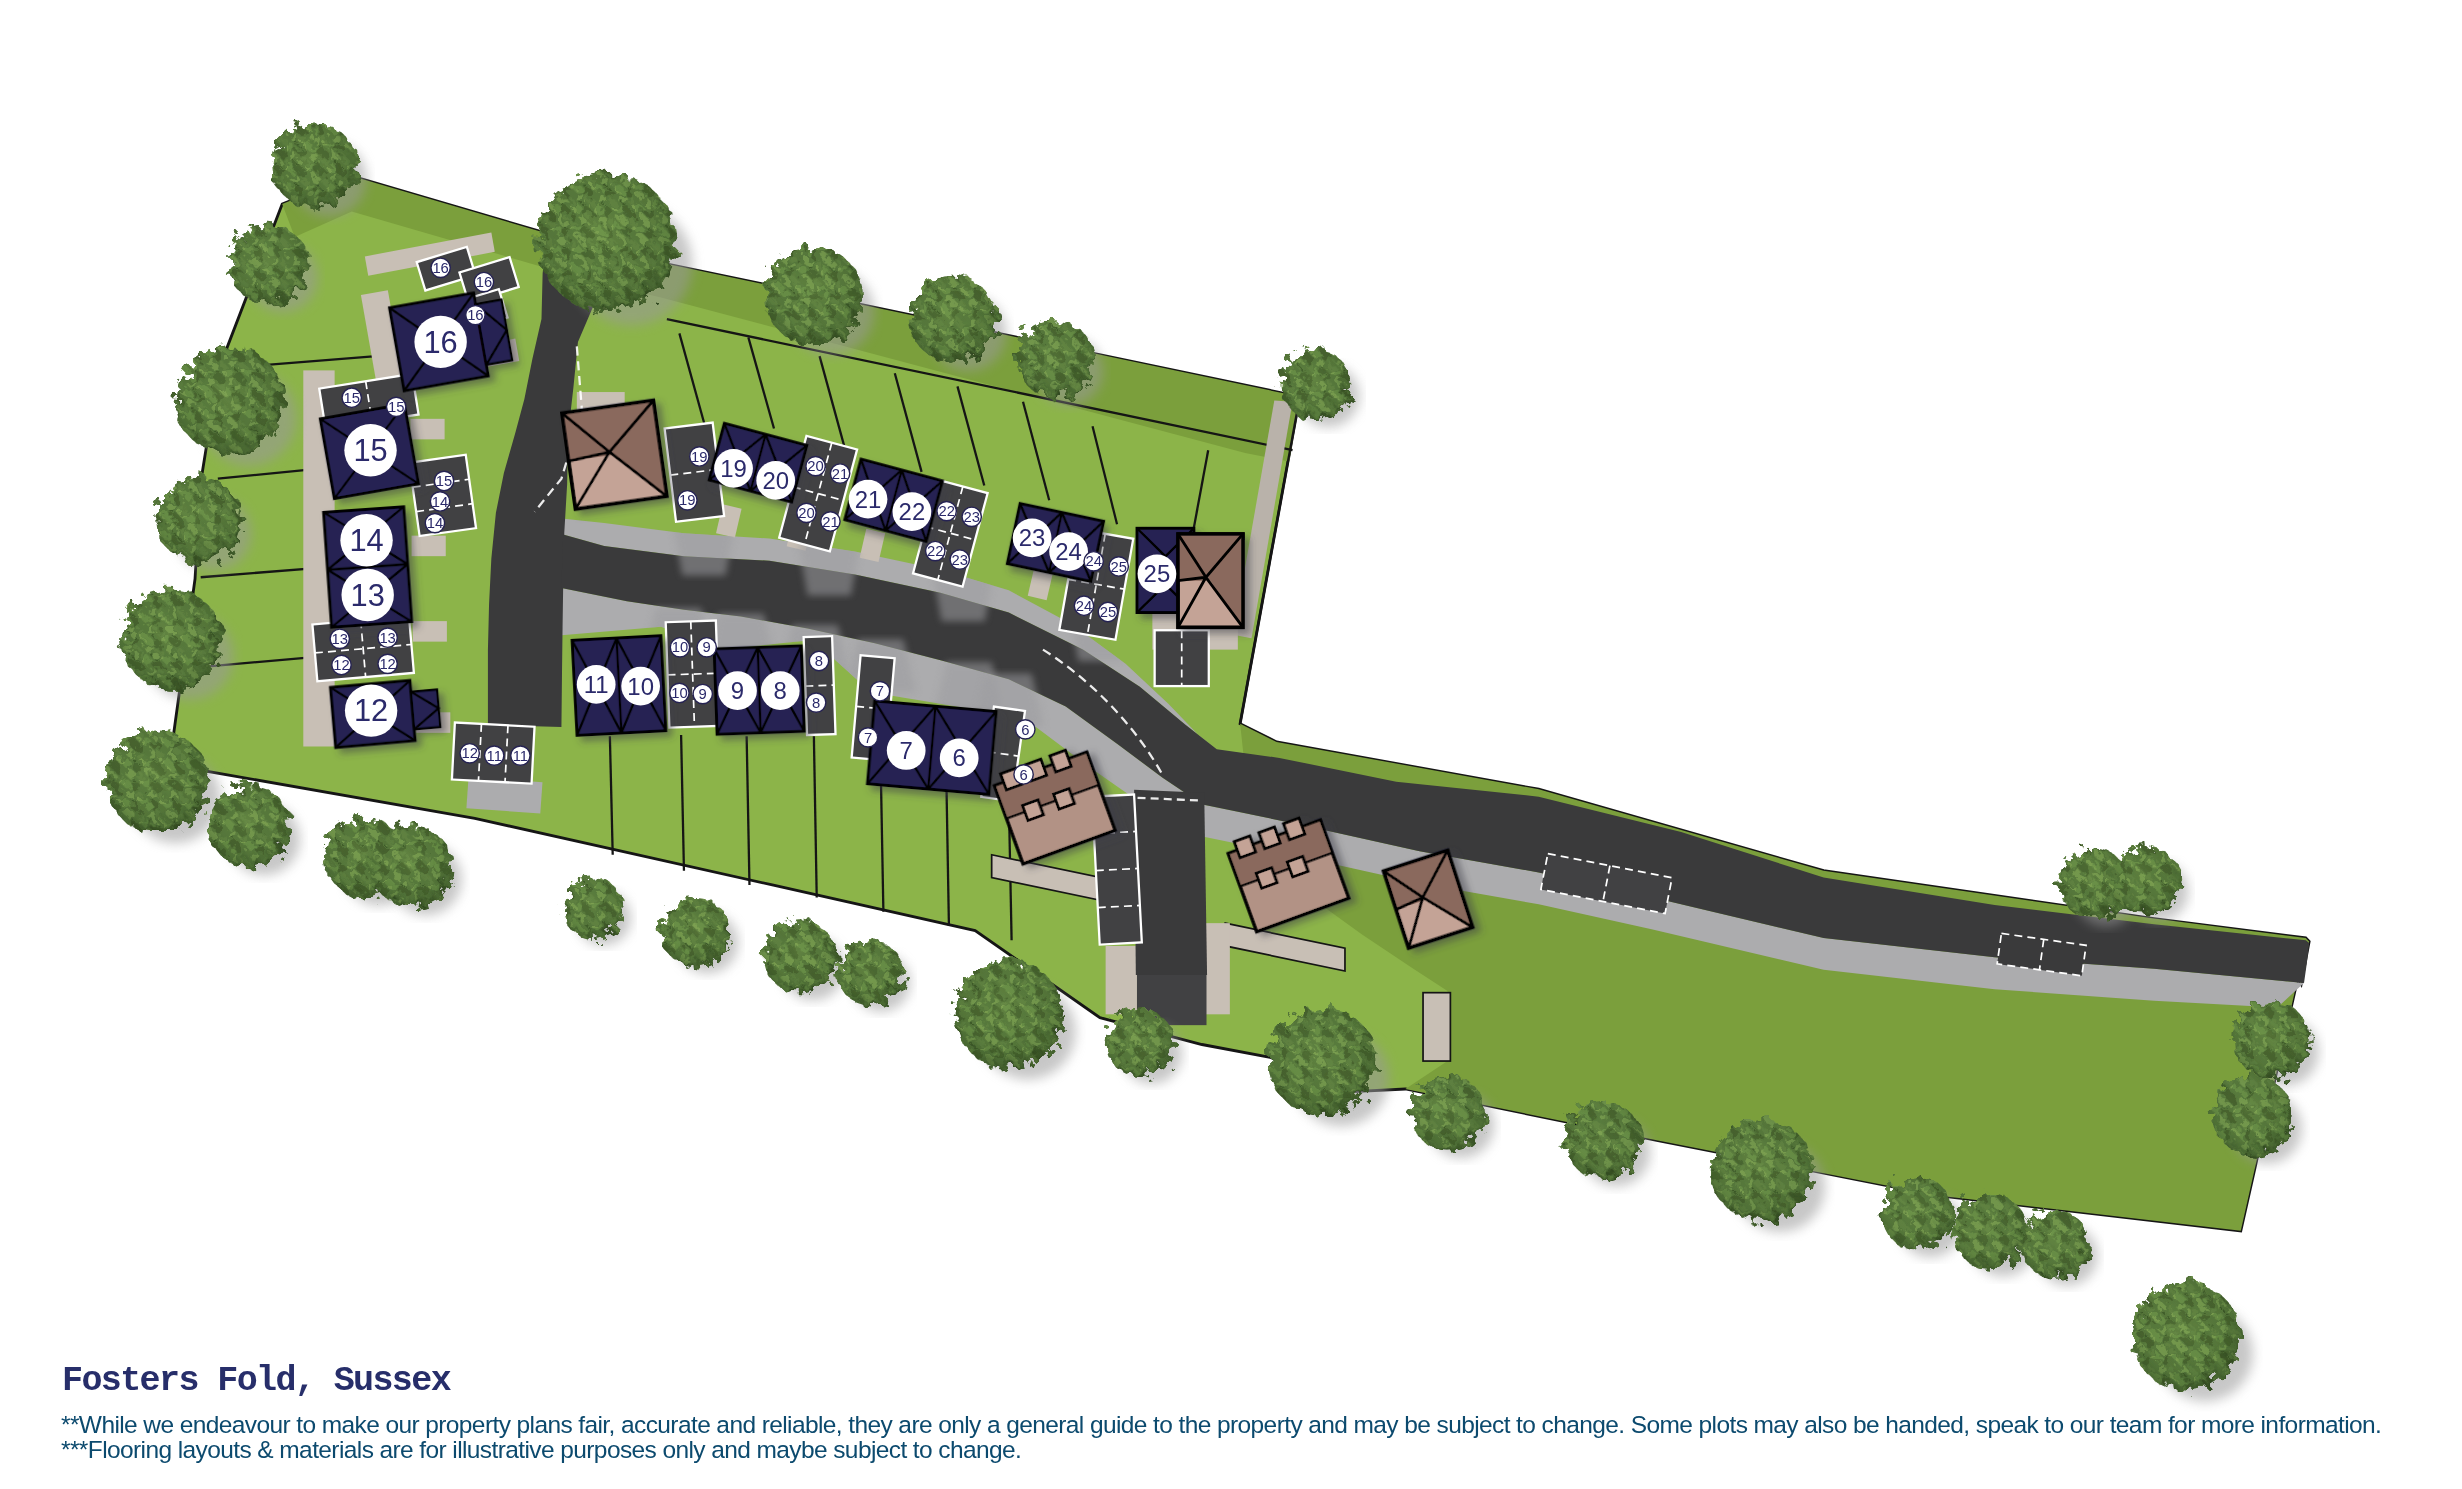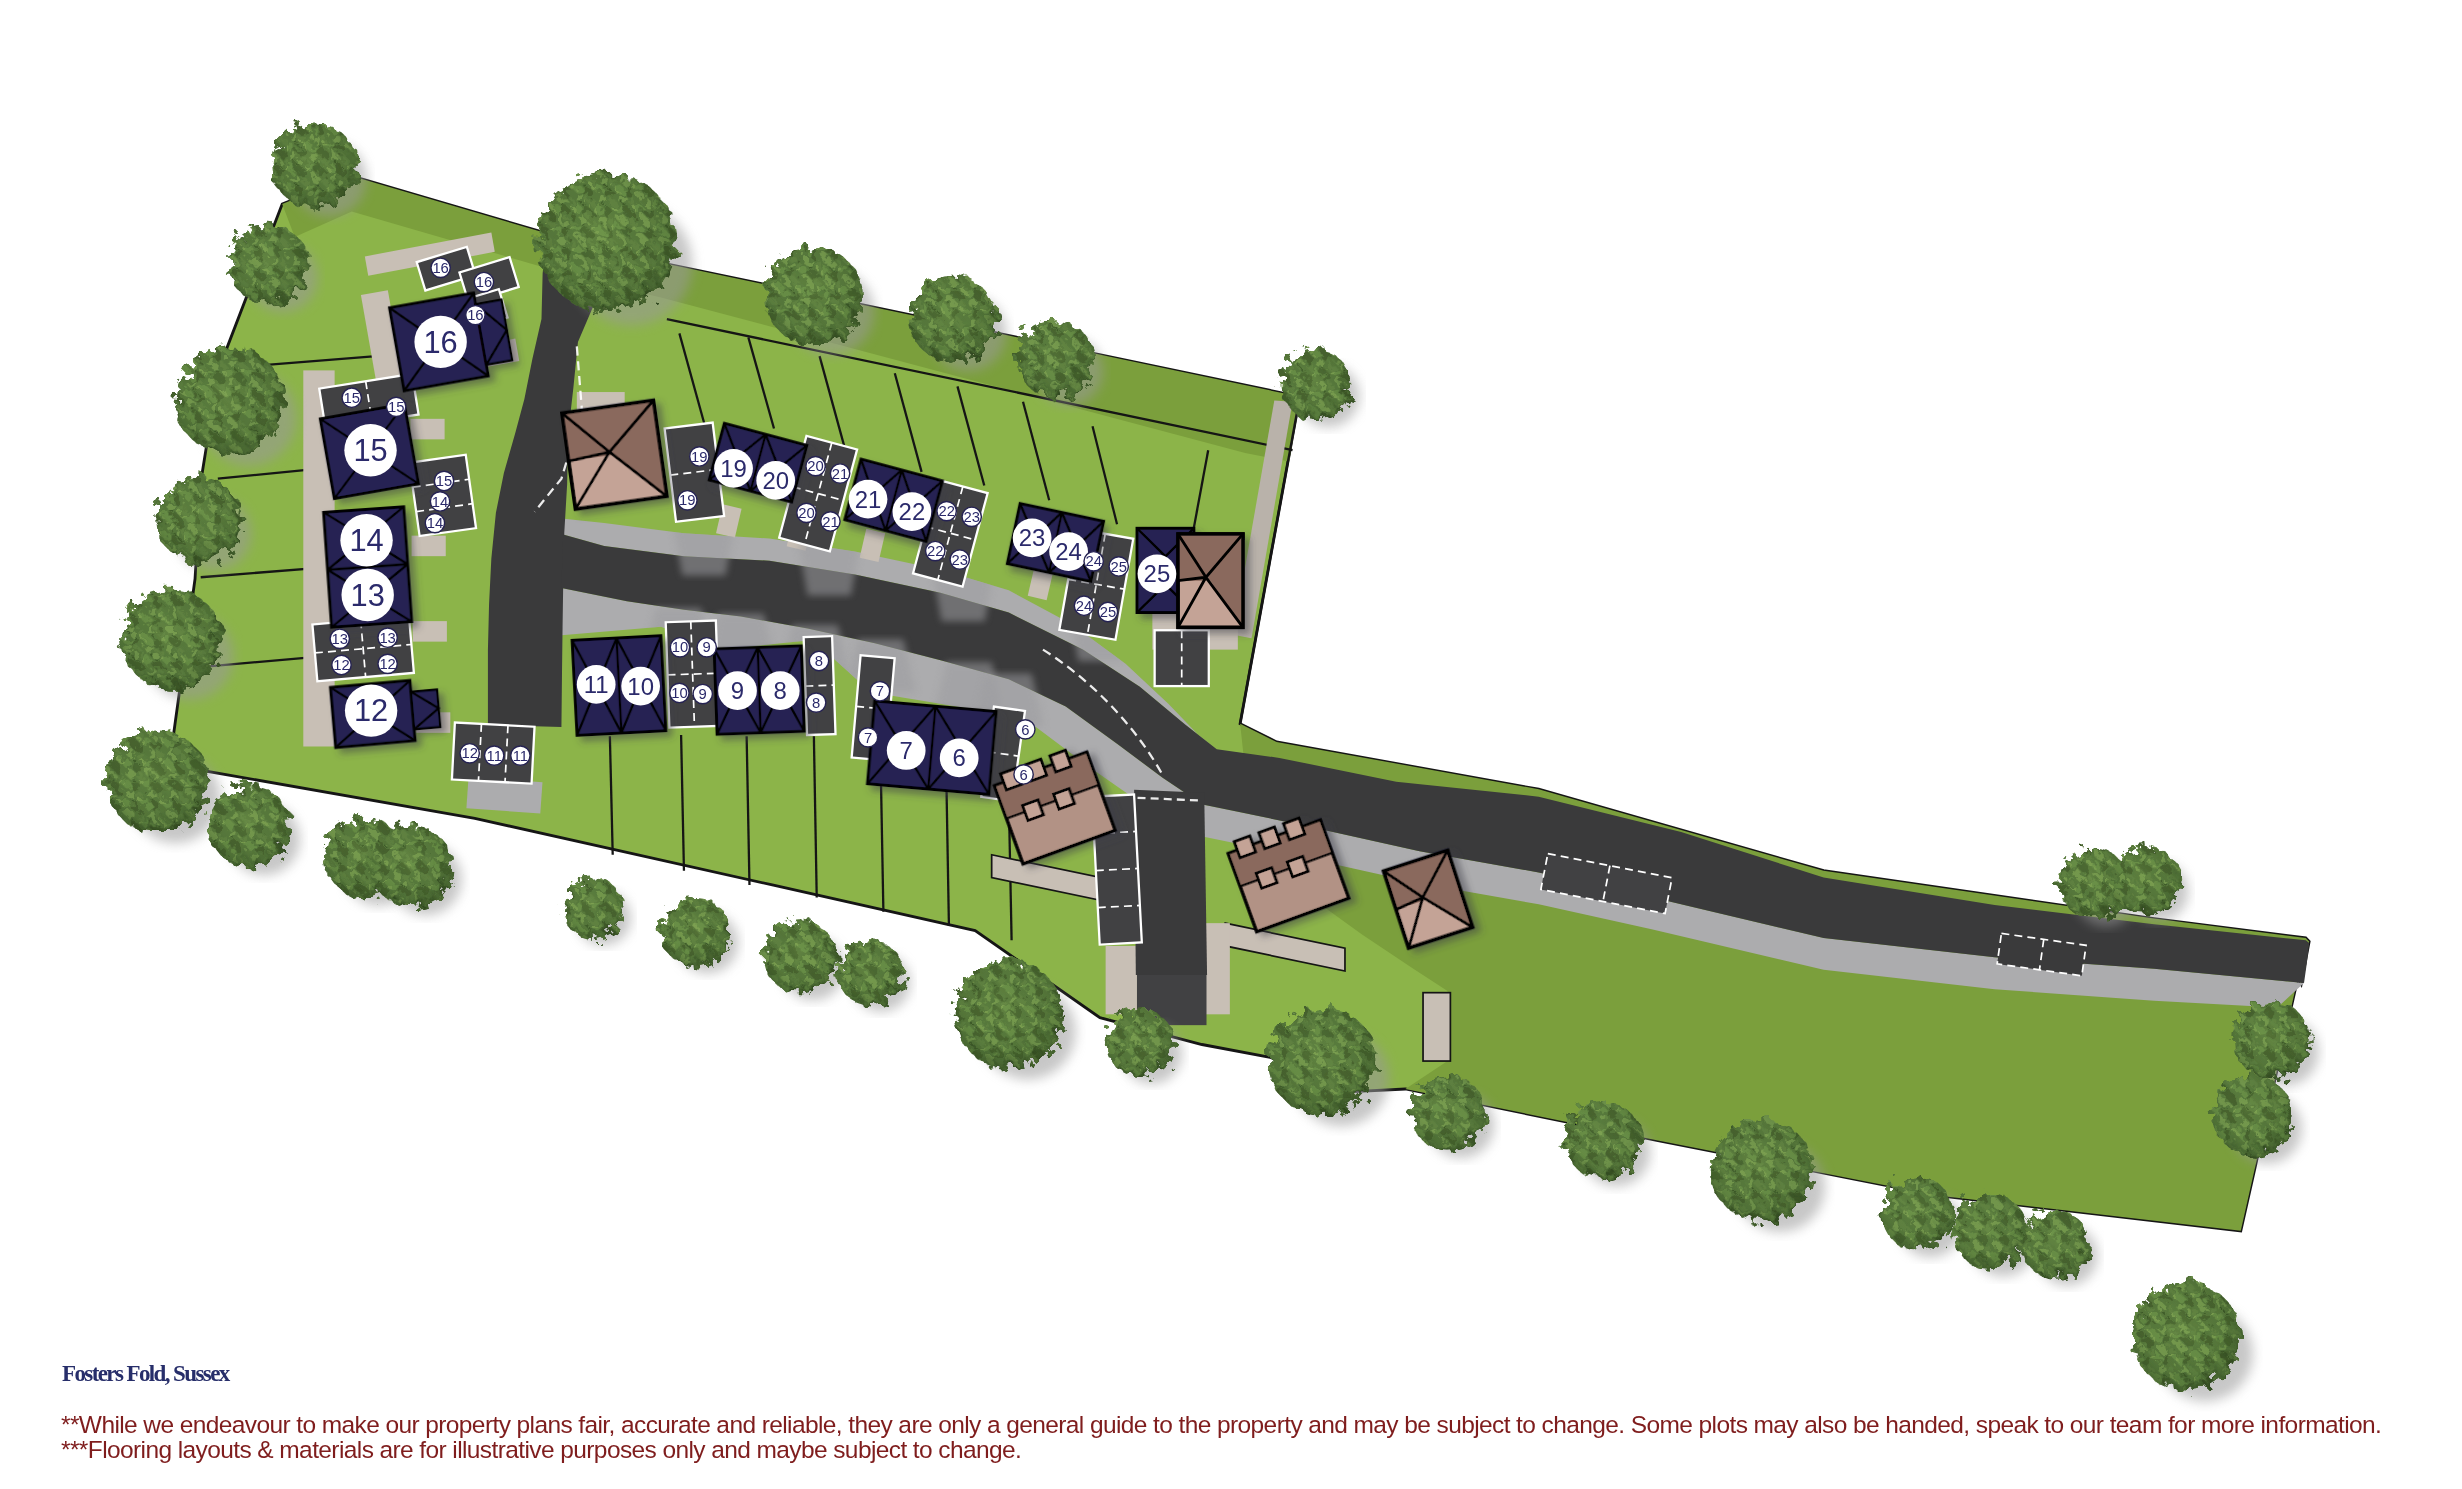--- a/index.html
+++ b/index.html
@@ -1,18 +1,18 @@
 <!DOCTYPE html>
 <html style="font-size:9px"><head><meta charset="utf-8">
 <style>
 html,body{margin:0;padding:0;width:2462px;height:1489px;background:#fff;overflow:hidden}
-.t1{position:absolute;left:62px;top:1361px;font-family:Liberation Serif, serif;font-weight:bold;
- font-size:23px;letter-spacing:-1.6px;color:#272e6a;white-space:nowrap}
+.t1{position:absolute;left:62px;top:1361px;font-family:Liberation Mono, monospace;font-weight:bold;
+ font-size:35px;letter-spacing:-1.6px;color:#272e6a;white-space:nowrap}
 .t2{position:absolute;left:61px;top:1412px;font-family:"Liberation Sans",sans-serif;font-size:24.5px;
- letter-spacing:-0.6px;color:#7f1d1d;line-height:25px;white-space:nowrap}
+ letter-spacing:-0.6px;color:#0c4a6e;line-height:25px;white-space:nowrap}
 </style></head>
 <body>
 <svg width="2462" height="1489" viewBox="0 0 4320 2613">
     <defs>
 <filter id="tf" x="-40%" y="-40%" width="180%" height="180%">
   <feTurbulence type="fractalNoise" baseFrequency="0.055" numOctaves="3" seed="11" result="n"></feTurbulence>
   <feDisplacementMap in="SourceGraphic" in2="n" scale="38"></feDisplacementMap>
 </filter>
 <filter id="blur7">
         <feGaussianBlur stdDeviation="7"></feGaussianBlur>

